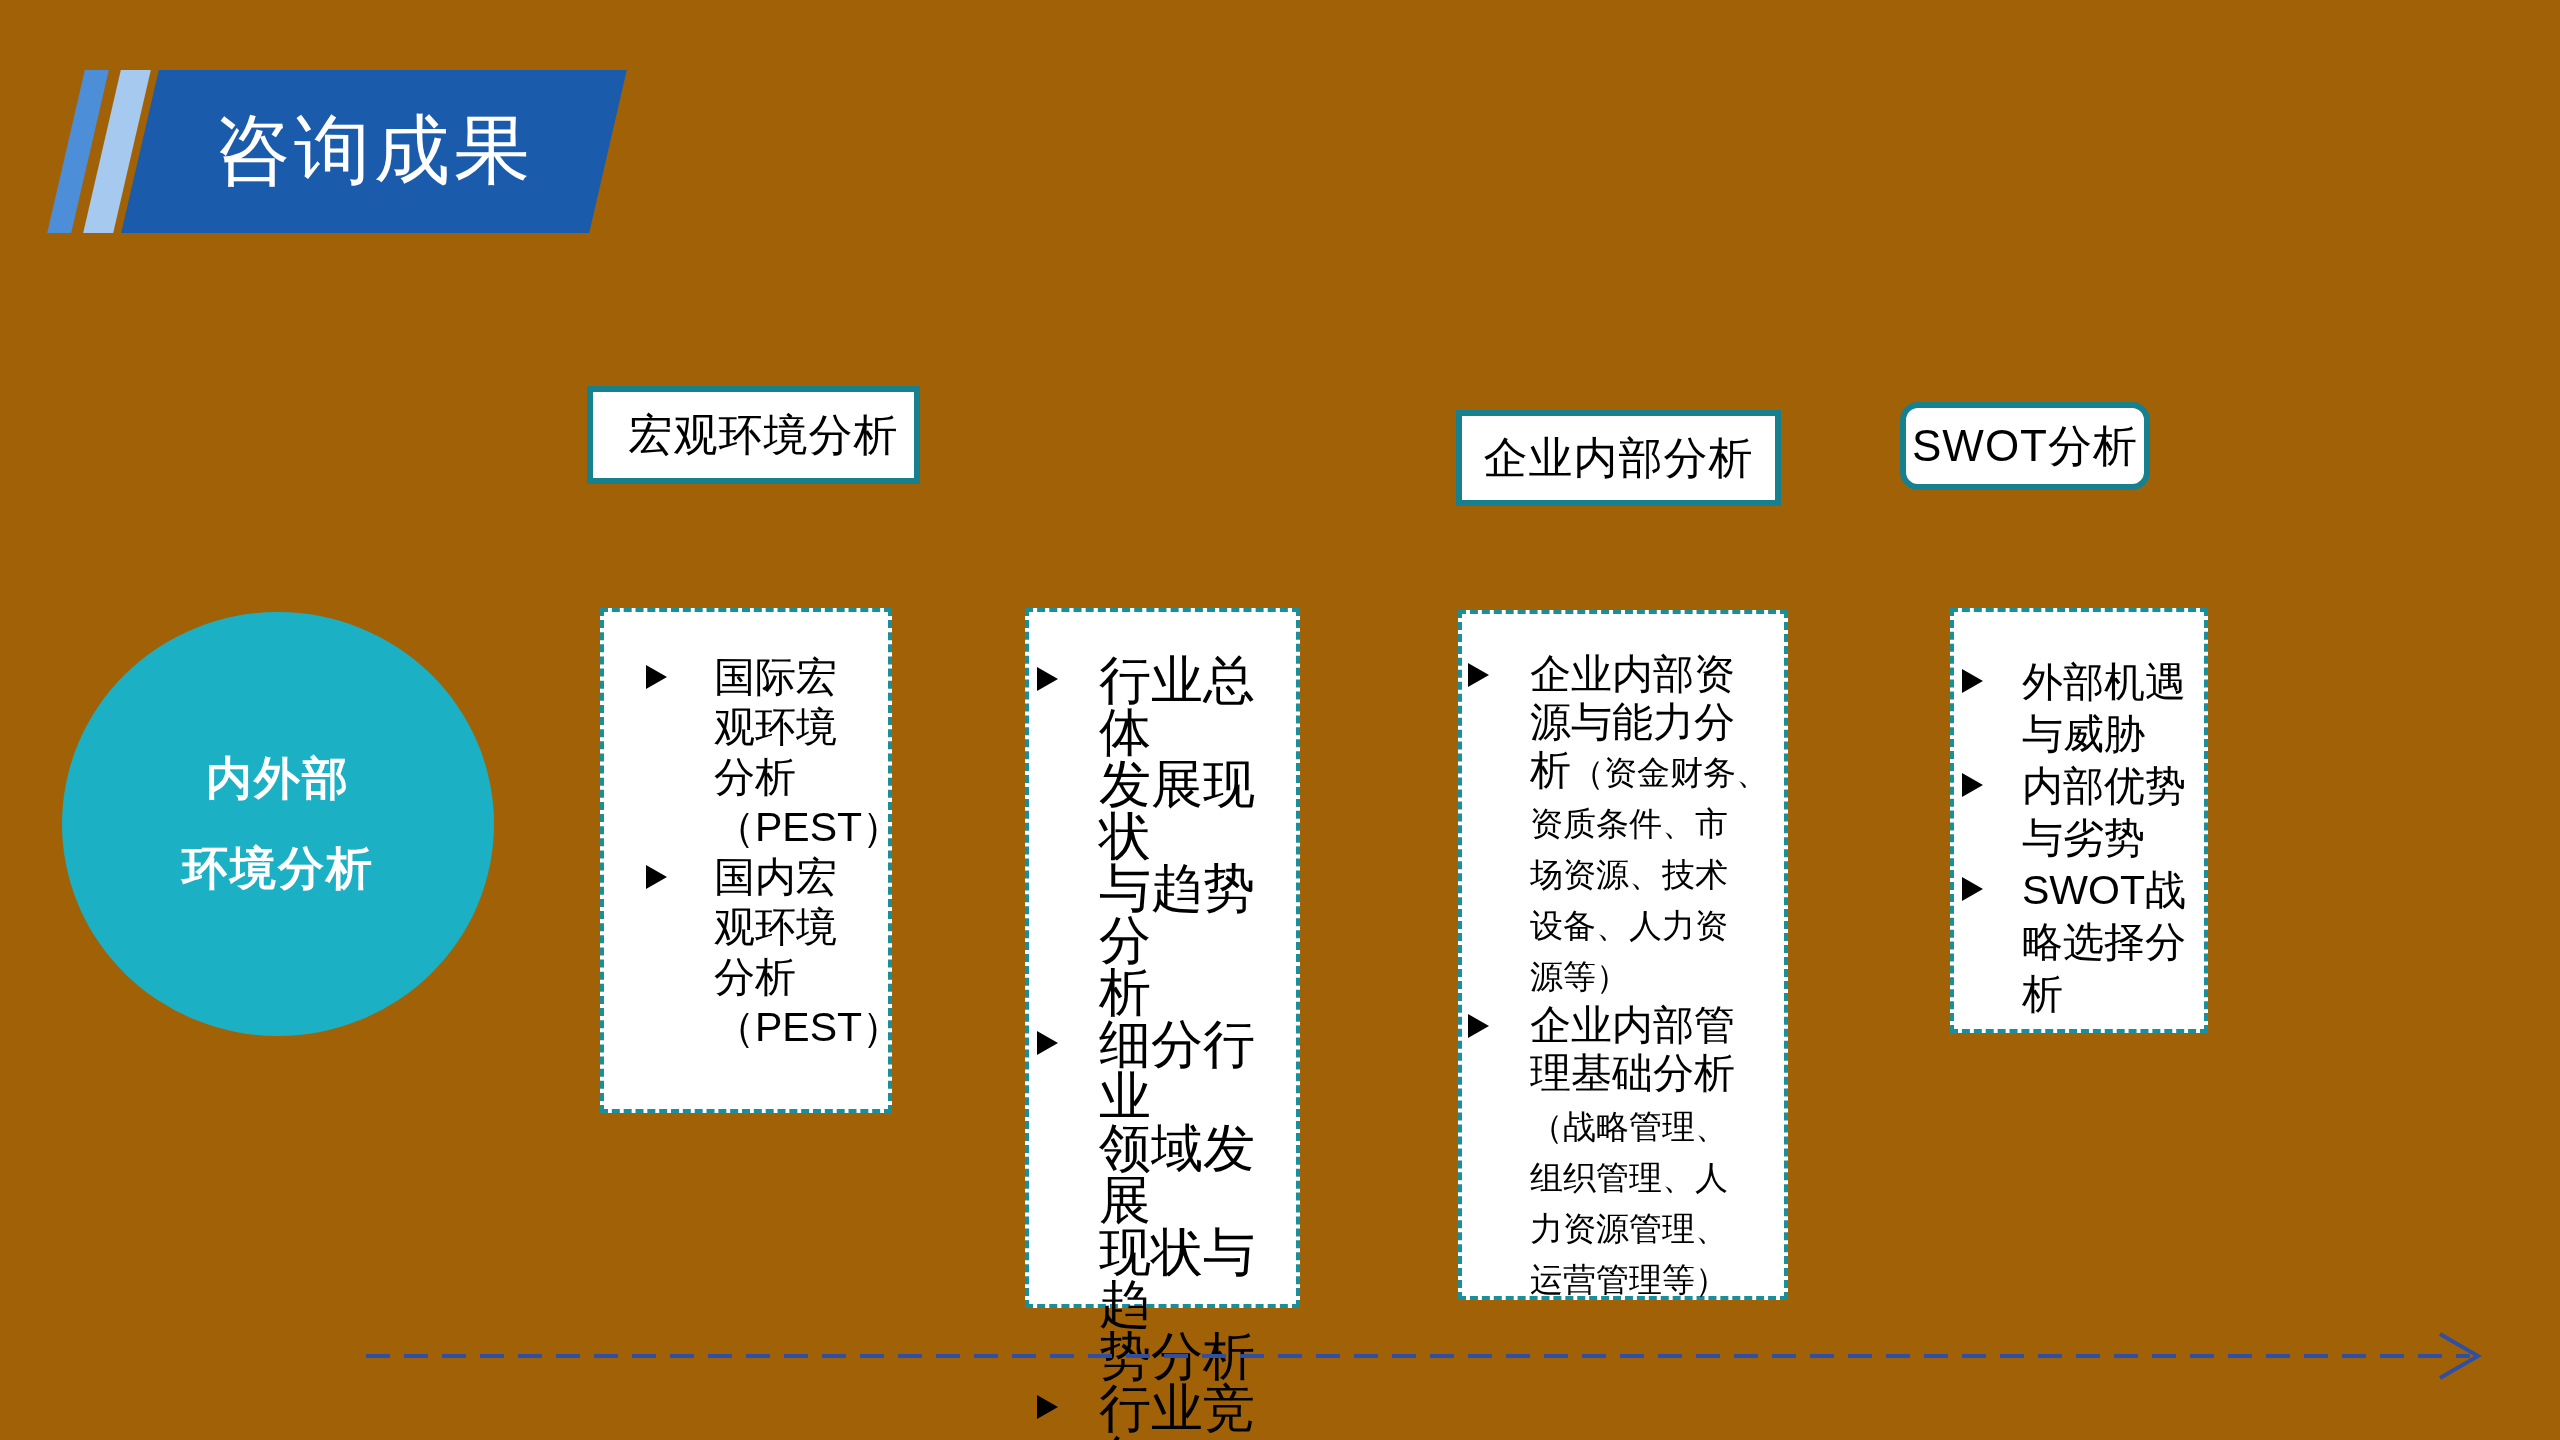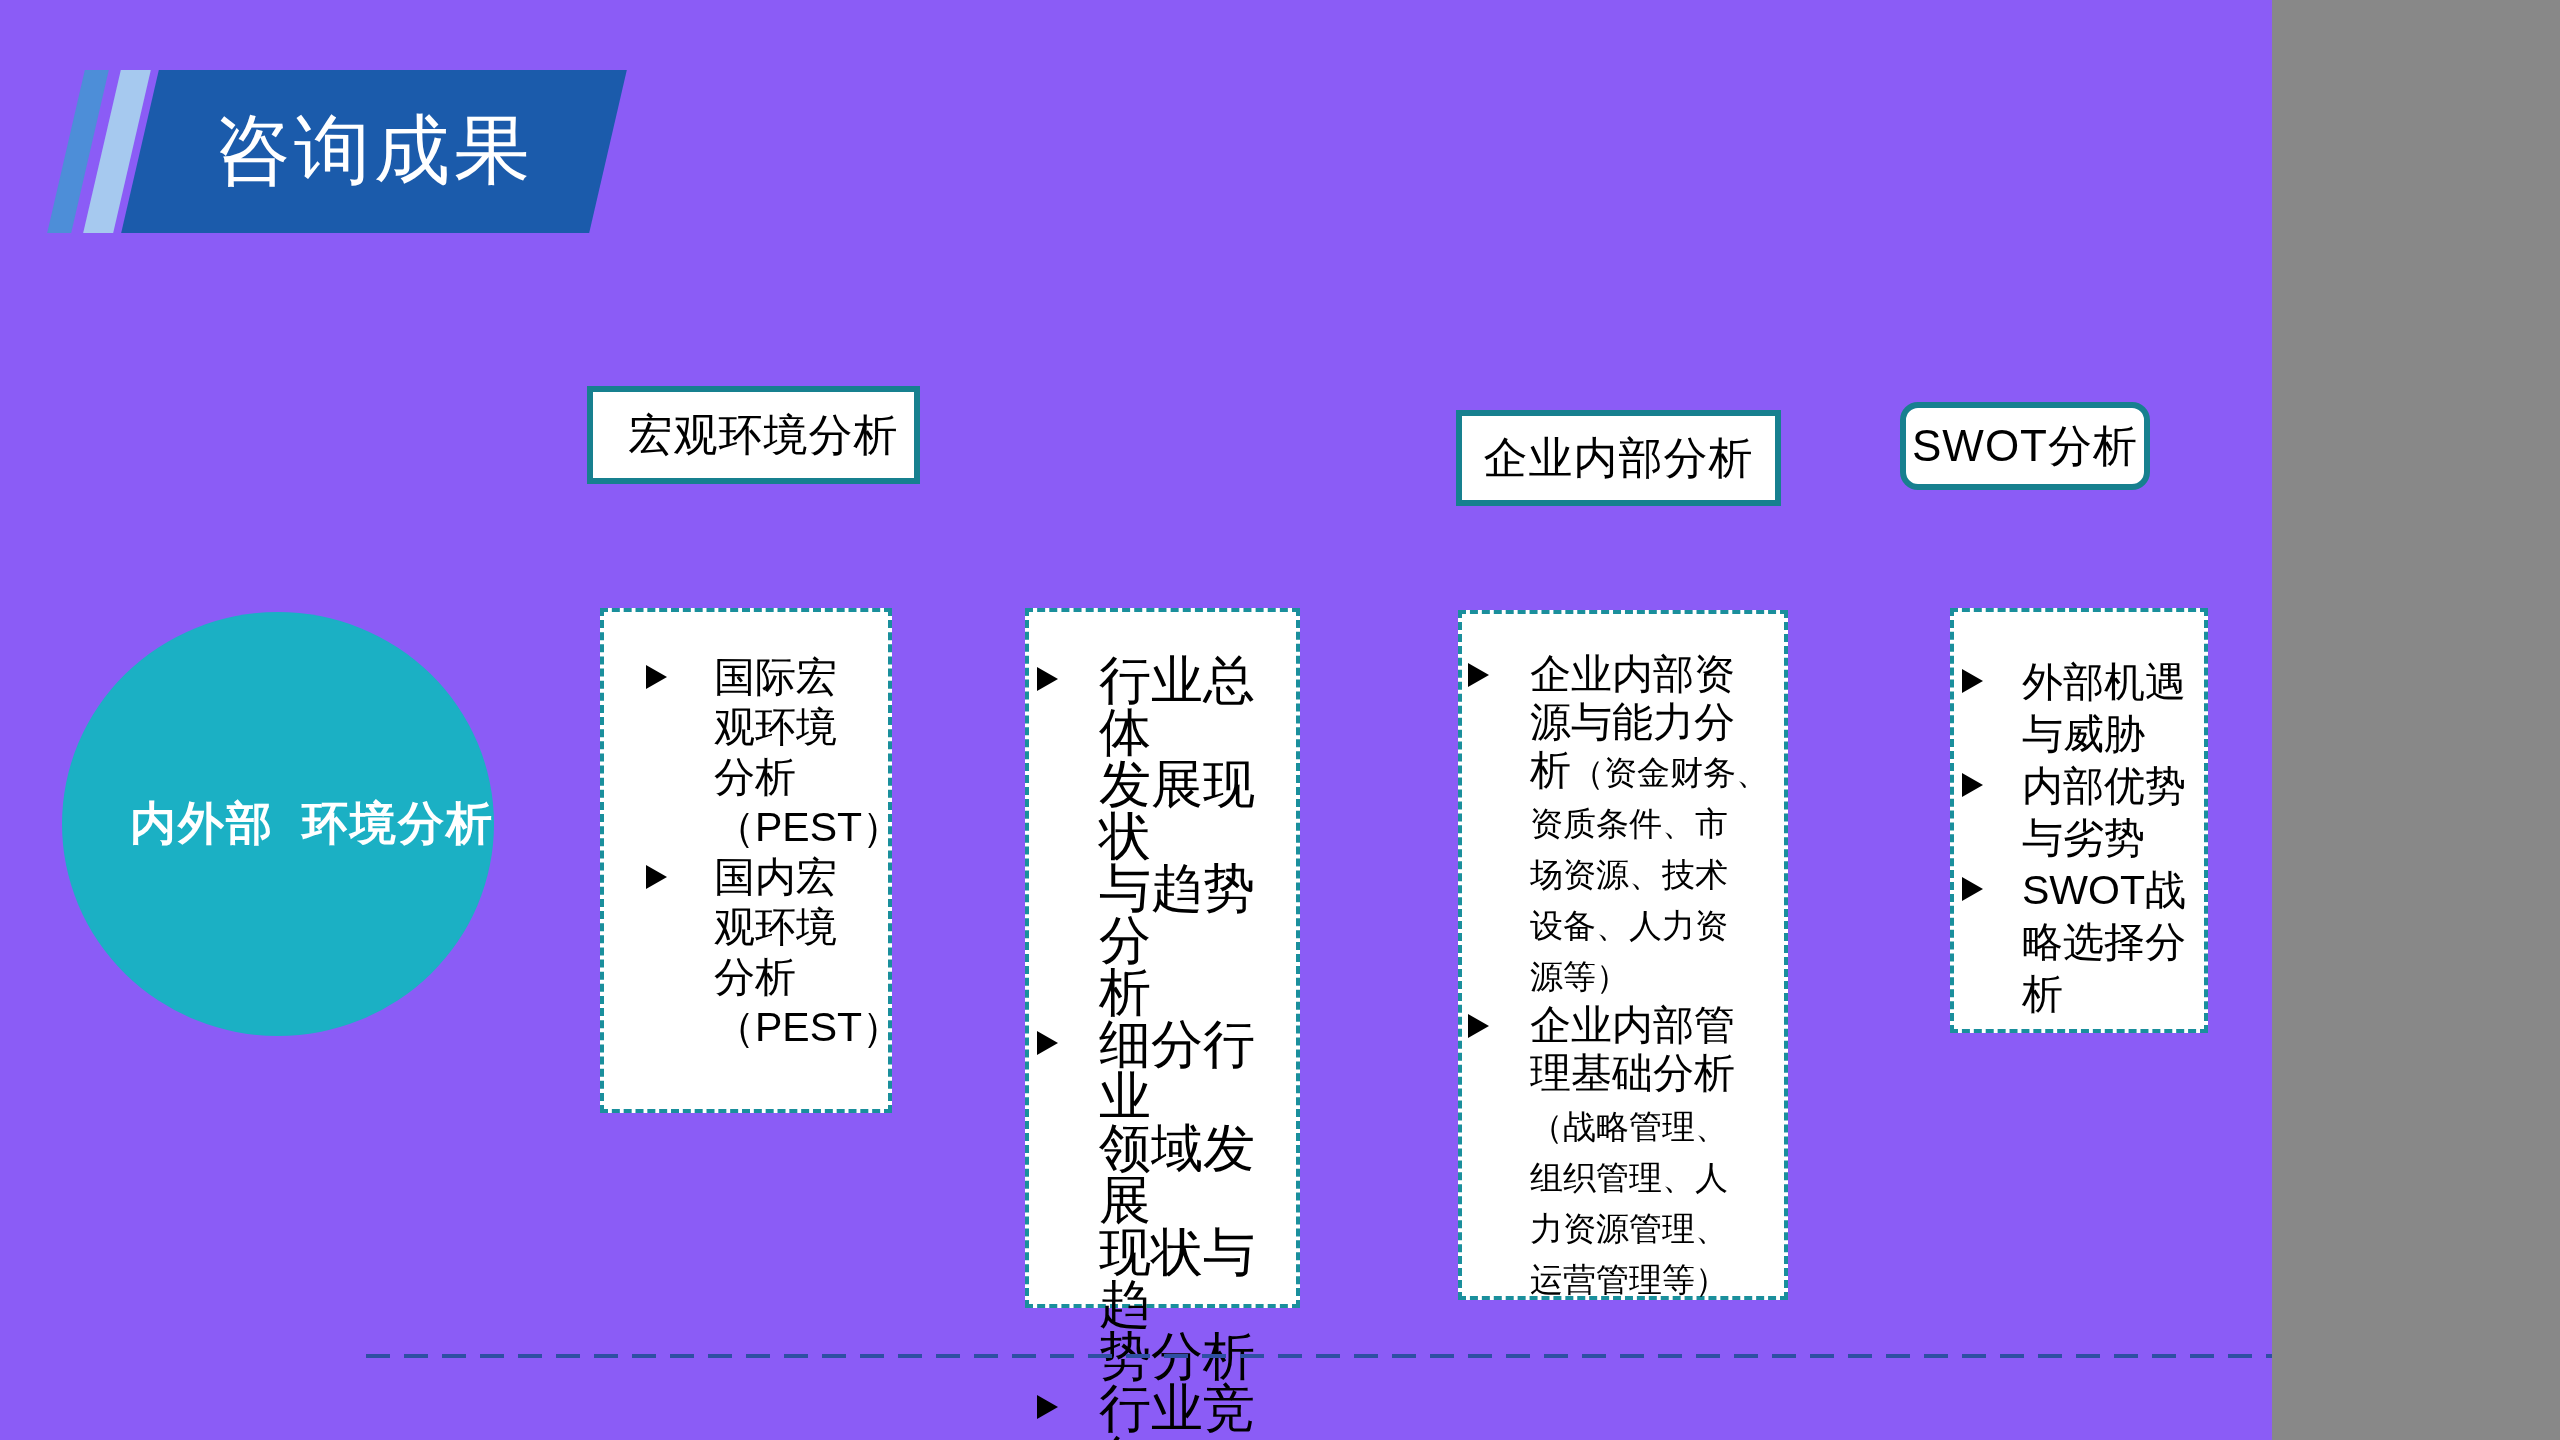--- a/index.html
+++ b/index.html
@@ -10,42 +10,42 @@
     --box-border-teal:#17808F;
     --dash-border-teal:#1A8F9C;
     --arrow-blue:#2E4FA3;
     --text-black:#000000;
   }
   *{margin:0;padding:0;box-sizing:border-box;}
   html,body{background:#888;}
   body{font-family:"Liberation Sans","DejaVu Sans",sans-serif;}
   .slide{
     position:relative;
-    width:2272px;height:1440px;
-    background:#8b5cf6;
+    width:2560px;height:1440px;
+    background:#a16207;
     overflow:hidden;
     text-decoration:underline;
   }
 
   
   .stripe{position:absolute;top:70px;height:163px;transform:skewX(-13deg);}
   .stripe.s1{left:66px;width:24px;background:var(--stripe-medium);}
   .stripe.s2{left:102px;width:30px;background:var(--stripe-light);}
   .banner{position:absolute;left:140px;top:70px;width:468px;height:163px;}
   .banner-bg{position:absolute;inset:0;background:var(--banner-blue);transform:skewX(-13deg);}
   .banner-title{
     position:absolute;inset:0;display:flex;align-items:center;justify-content:center;
     color:#ffffff;font-size:76px;font-weight:500;letter-spacing:4px;
   }
 
   
   .env-circle{
     position:absolute;left:62px;top:612px;width:432px;height:424px;
     background:var(--circle-teal);border-radius:50%;
-    display:flex;flex-direction:row;align-items:center;justify-content:flex-end;gap:28px;
+    display:flex;flex-direction:column;align-items:center;justify-content:center;gap:28px;
     color:#ffffff;font-size:46px;font-weight:bold;letter-spacing:2px;
   }
 
   
   .hdr{
     position:absolute;border:6px solid var(--box-border-teal);background:#fff;
     display:flex;align-items:center;justify-content:center;
     color:var(--text-black);font-size:44px;letter-spacing:1px;
   }
   .hdr.c0{left:587px;top:386px;width:333px;height:98px;padding-left:20px;}

